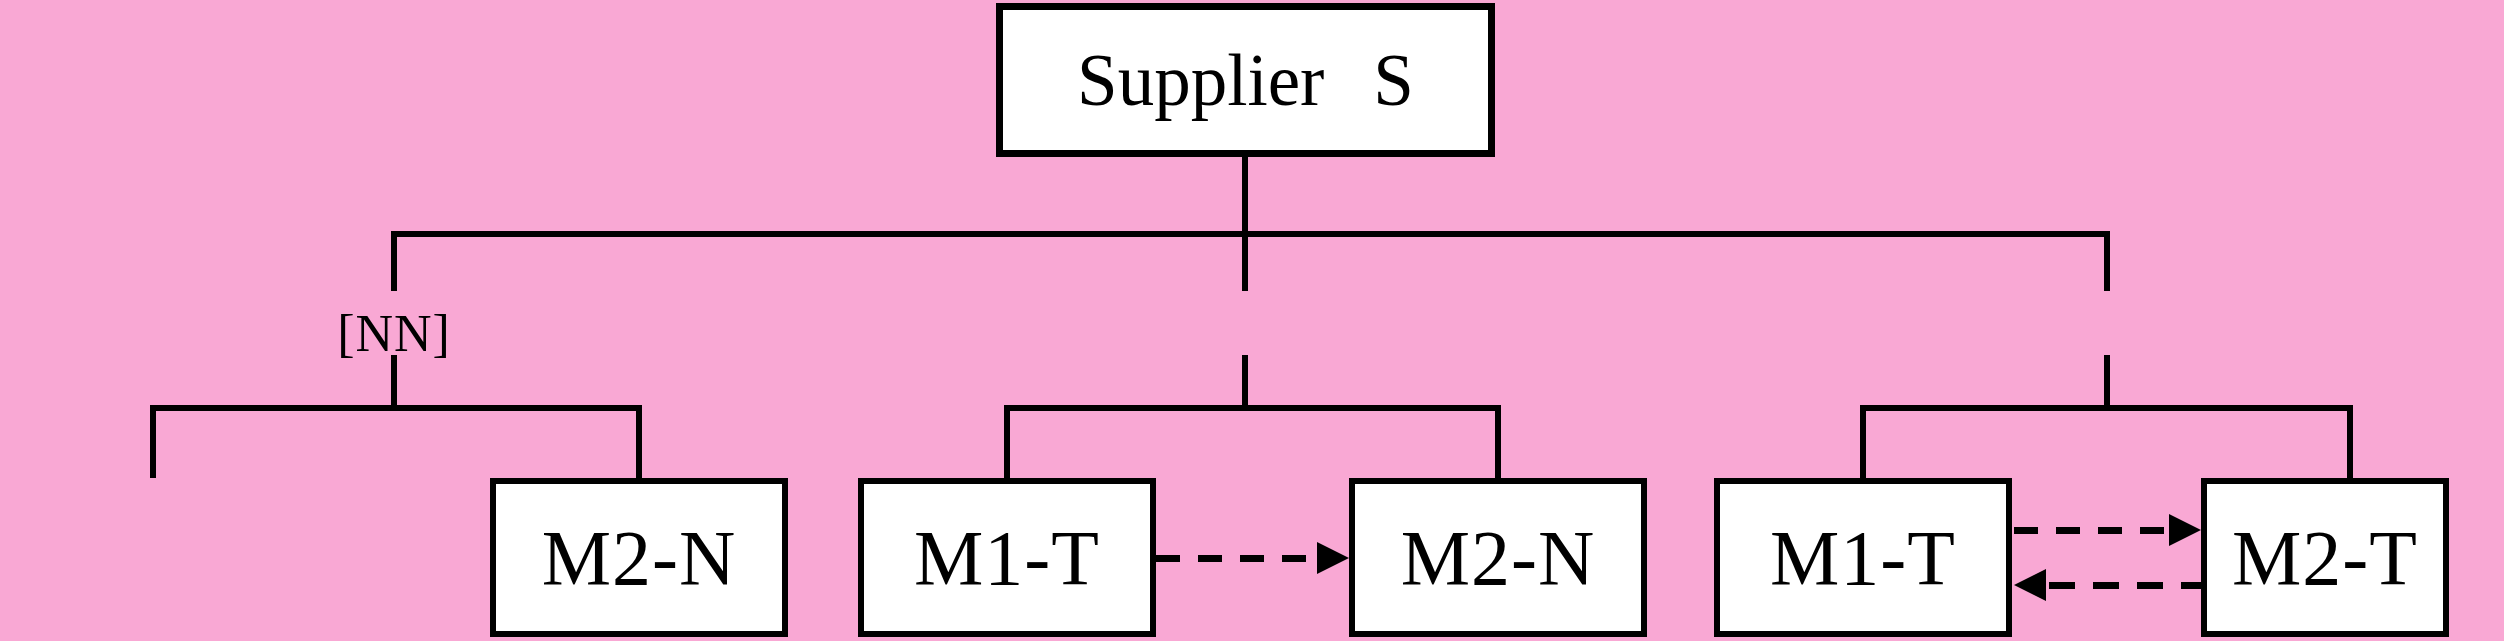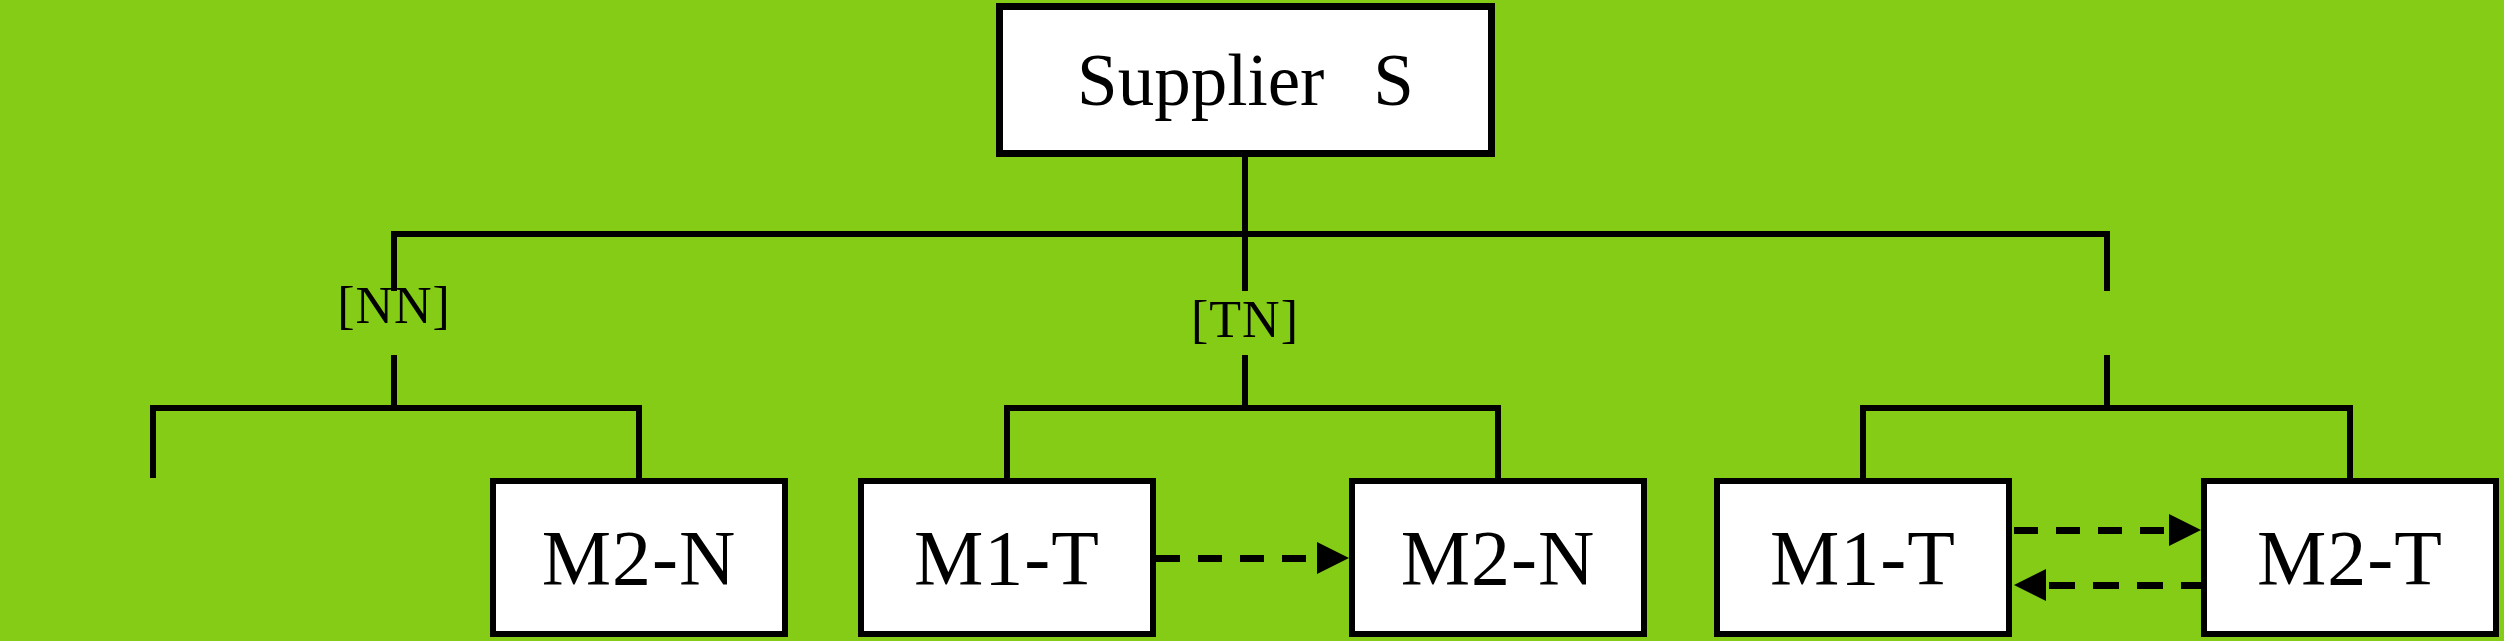--- a/index.html
+++ b/index.html
@@ -4,21 +4,21 @@
 <style>
   html, body {
     margin: 0;
     padding: 0;
     background: #ffffff;
   }
   .diagram {
     position: relative;
     width: 2504px;
     height: 641px;
-    background: #84cc16;
+    background: #f9a8d4;
     font-family: "Liberation Serif", "DejaVu Serif", serif;
     color: #000000;
     overflow: hidden;
   }
   .node-box {
     position: absolute;
     box-sizing: border-box;
     background: #ffffff;
     display: flex;
     align-items: center;
@@ -88,31 +88,30 @@
 
   <div class="node-box root-box" style="left:996px; top:3px; width:499px; height:154px;">
     <span>Supplier S</span>
   </div>
 
   <div class="line" style="left:1242px; top:157px; width:6px; height:77px;"></div>
 
   <div class="line" style="left:391px; top:231px; width:1719px; height:6px;"></div>
 
   <div class="line" style="left:391px; top:231px; width:6px; height:60px;"></div>
-  <div class="branch-label" style="left:274px; top:280px;">[NN]</div>
+  <div class="branch-label" style="left:274px; top:308px;">[NN]</div>
   <div class="line" style="left:391px; top:355px; width:6px; height:53px;"></div>
   <div class="line" style="left:150px; top:405px; width:492px; height:6px;"></div>
   <div class="line" style="left:150px; top:405px; width:6px; height:73px;"></div>
   <div class="line" style="left:636px; top:405px; width:6px; height:73px;"></div>
   <div class="node-box child-box" style="left:490px; top:478px; width:298px; height:159px;">
     <span>M2-N</span>
   </div>
 
   <div class="line" style="left:1242px; top:231px; width:6px; height:60px;"></div>
-  <div class="branch-label" style="left:1125px; top:294px;">[TN]</div>
   <div class="line" style="left:1242px; top:355px; width:6px; height:53px;"></div>
   <div class="line" style="left:1004px; top:405px; width:497px; height:6px;"></div>
   <div class="line" style="left:1004px; top:405px; width:6px; height:73px;"></div>
   <div class="line" style="left:1495px; top:405px; width:6px; height:73px;"></div>
   <div class="node-box child-box" style="left:858px; top:478px; width:298px; height:159px;">
     <span>M1-T</span>
   </div>
   <div class="node-box child-box" style="left:1349px; top:478px; width:298px; height:159px;">
     <span>M2-N</span>
   </div>
@@ -123,21 +122,21 @@
   </div>
 
   <div class="line" style="left:2104px; top:231px; width:6px; height:60px;"></div>
   <div class="line" style="left:2104px; top:355px; width:6px; height:53px;"></div>
   <div class="line" style="left:1860px; top:405px; width:493px; height:6px;"></div>
   <div class="line" style="left:1860px; top:405px; width:6px; height:73px;"></div>
   <div class="line" style="left:2347px; top:405px; width:6px; height:73px;"></div>
   <div class="node-box child-box" style="left:1714px; top:478px; width:298px; height:159px;">
     <span>M1-T</span>
   </div>
-  <div class="node-box child-box" style="left:2201px; top:478px; width:298px; height:159px;">
+  <div class="node-box child-box" style="left:2201px; top:478px; width:248px; height:159px;">
     <span>M2-T</span>
   </div>
 
   <div class="dashed-arrow" style="left:2014px; top:527px; width:187px;">
     <div class="dashes" style="left:0; width:152px;"></div>
     <div class="arrowhead-right"></div>
   </div>
 
   <div class="dashed-arrow" style="left:2014px; top:582px; width:187px;">
     <div class="dashes dashes-solid-start" style="right:0; width:152px;"></div>

